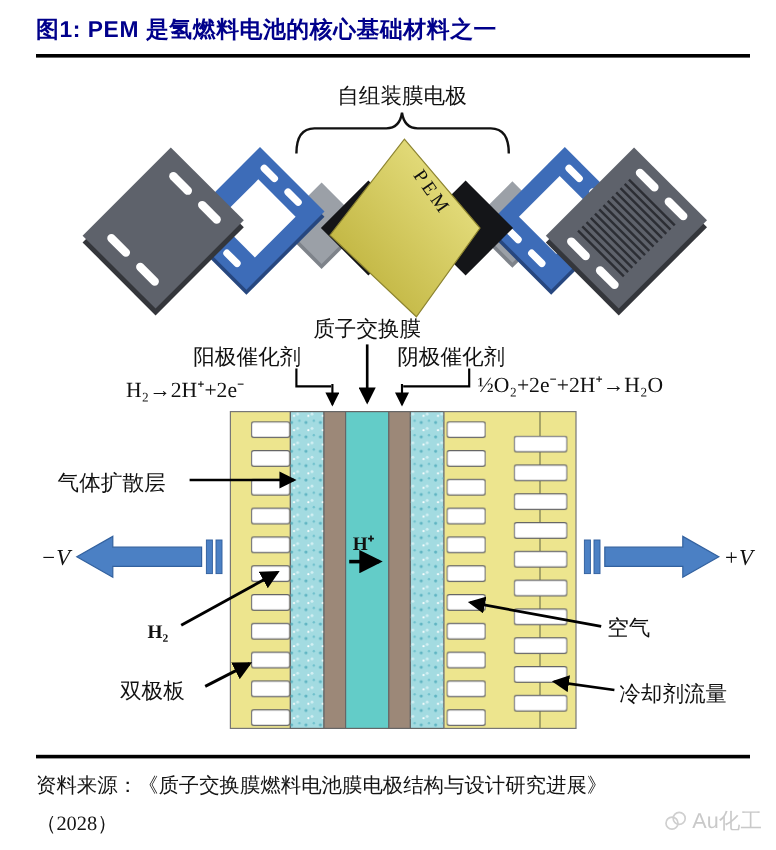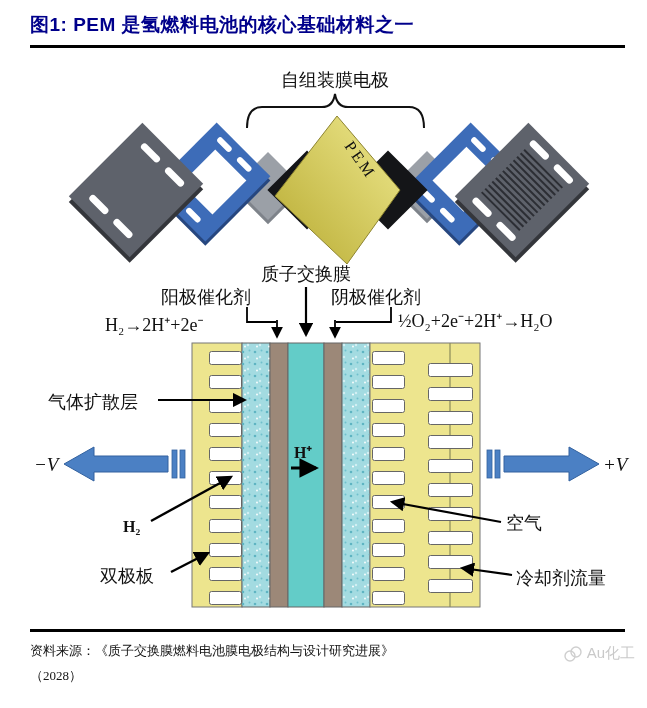--- a/index.html
+++ b/index.html
@@ -4,24 +4,24 @@
 <style>
   html,body{margin:0;padding:0;background:#ffffff;}
   .canvas{position:relative;width:647px;height:708px;background:#ffffff;overflow:hidden;
           font-family:"Liberation Sans",sans-serif;}
   .fig-title{position:absolute;left:30px;top:12px;width:590px;
              font-family:"Liberation Sans",sans-serif;font-weight:bold;font-size:19px;
              color:#00008B;letter-spacing:0.5px;}
   .title-rule{position:absolute;left:30px;top:45px;width:595px;height:3px;background:#000;}
   .bottom-rule{position:absolute;left:30px;top:629px;width:595px;height:2.5px;background:#000;}
   .source-block{position:absolute;left:30px;top:639px;width:600px;
-                font-family:"Liberation Serif",serif;font-size:13px;color:#141414;}
+                font-family:"Liberation Serif",serif;font-size:17px;color:#141414;}
   .source-line{line-height:1.9;}
-  .watermark{position:absolute;right:12px;top:644px;display:flex;align-items:center;gap:4px;
-             color:#c9c9c9;font-size:15px;font-family:"Liberation Sans",sans-serif;justify-content:center;}
+  .watermark{position:absolute;right:12px;top:672px;display:flex;align-items:center;gap:4px;
+             color:#c9c9c9;font-size:18px;font-family:"Liberation Sans",sans-serif;justify-content:center;}
   svg text{font-family:"Liberation Serif",serif;fill:#111;}
   .cn{font-size:18px;}
   .eq{font-size:18px;}
   .vlab{font-size:19px;font-style:italic;}
   .small-chem{font-size:16px;font-weight:bold;}
 </style>
 </head>
 <body>
 
 <div class="canvas">

